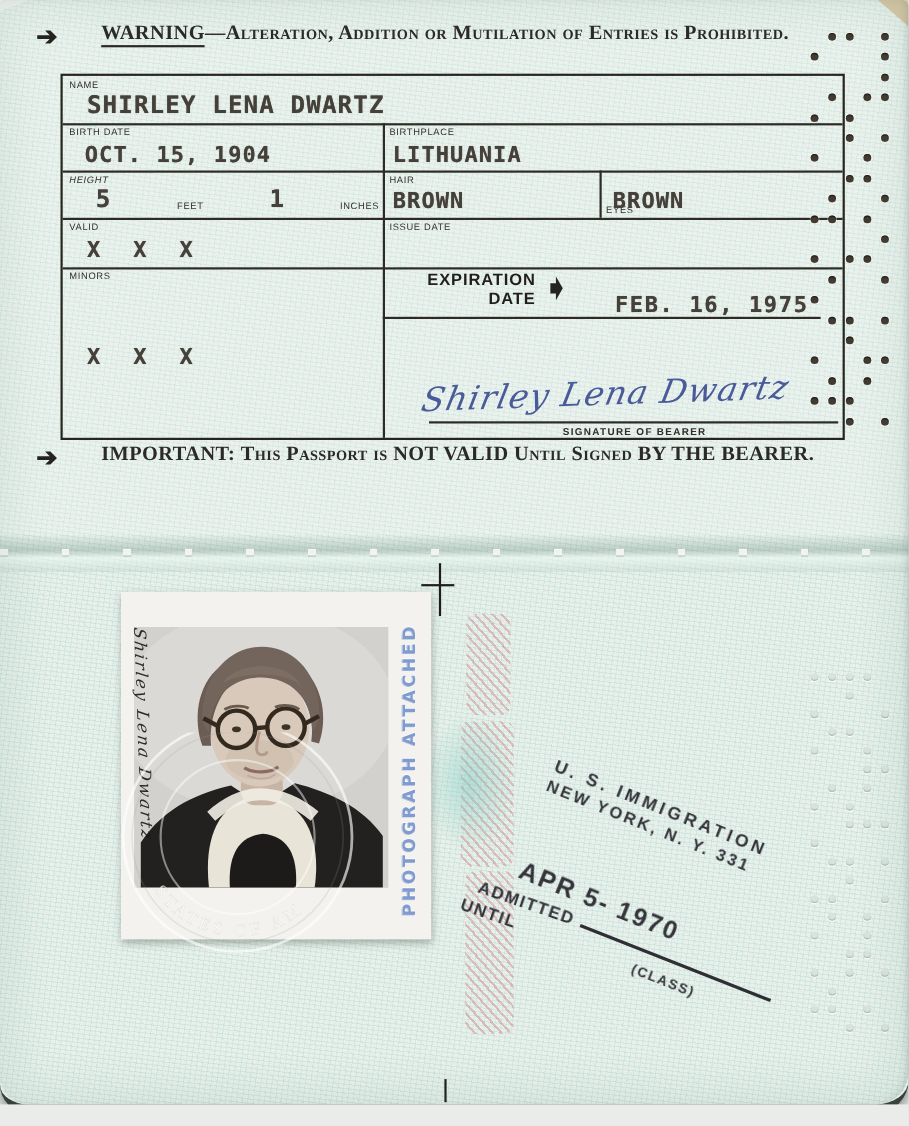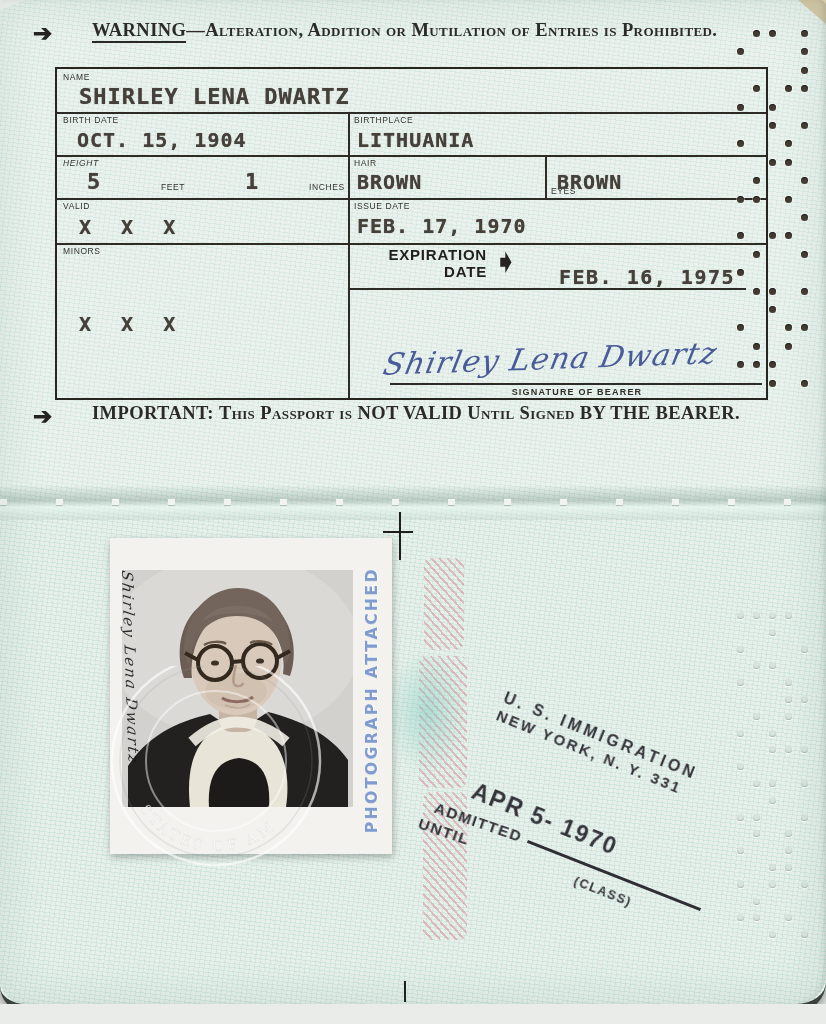--- a/index.html
+++ b/index.html
@@ -129,21 +129,20 @@
       <div class="fvalue" style="left:188px;top:100px;font-size:22px;">1</div>
       <div class="flabel" style="left:252px;top:113px;">INCHES</div>
       <div class="flabel" style="left:297px;top:89px;">HAIR</div>
       <div class="fvalue" style="left:300px;top:101px;">BROWN</div>
       <div class="flabel" style="left:494px;top:89px;margin-top:28px;">EYES</div>
       <div class="fvalue" style="left:500px;top:101px;">BROWN</div>
 
       <div class="flabel" style="left:6px;top:132px;">VALID</div>
       <div class="fvalue" style="left:22px;top:146px;letter-spacing:9px;">X X X</div>
       <div class="flabel" style="left:297px;top:132px;">ISSUE DATE</div>
-      <div class="fvalue" style="left:300px;top:145px;">FEB. 17, 1970</div>
 
       <div class="flabel" style="left:6px;top:177px;">MINORS</div>
       <div class="fvalue" style="left:22px;top:243px;letter-spacing:9px;">X X X</div>
 
       <div class="explabel" style="left:300px;top:177px;width:130px;">EXPIRATION</div>
       <div class="explabel" style="left:300px;top:194px;width:130px;">DATE</div>
       <div class="arrow-glyph" style="left:437px;top:176px;font-size:28px;">➧</div>
       <div class="fvalue" style="left:502px;top:196px;letter-spacing:1.5px;">FEB. 16, 1975</div>
       <div class="hline" style="left:291px;top:219px;width:398px;height:1.5px;"></div>
 

